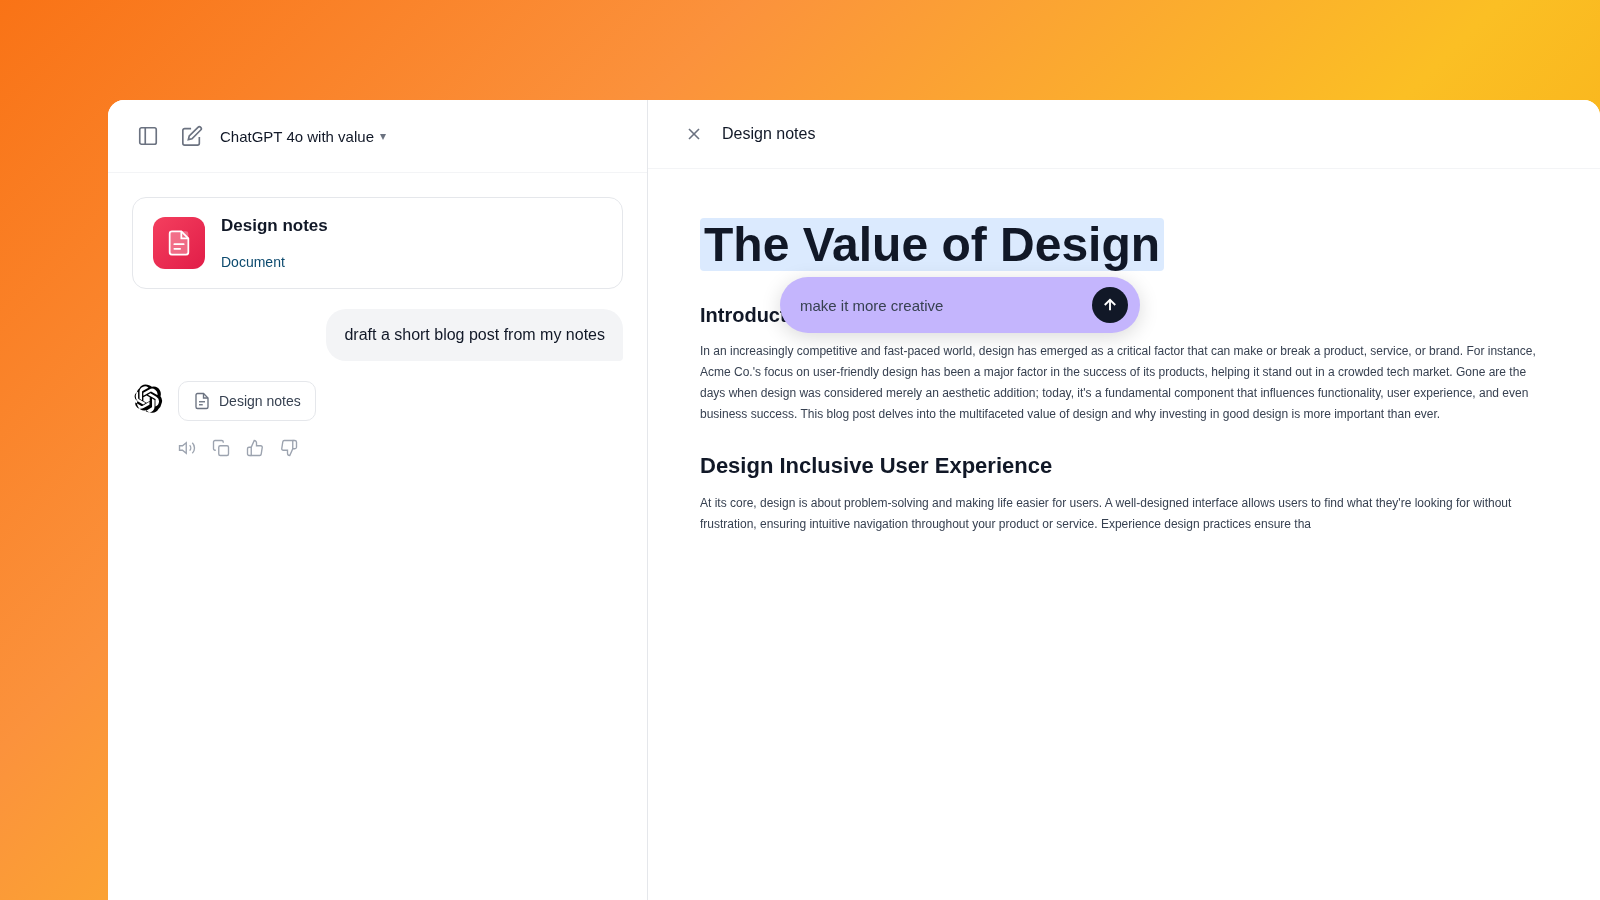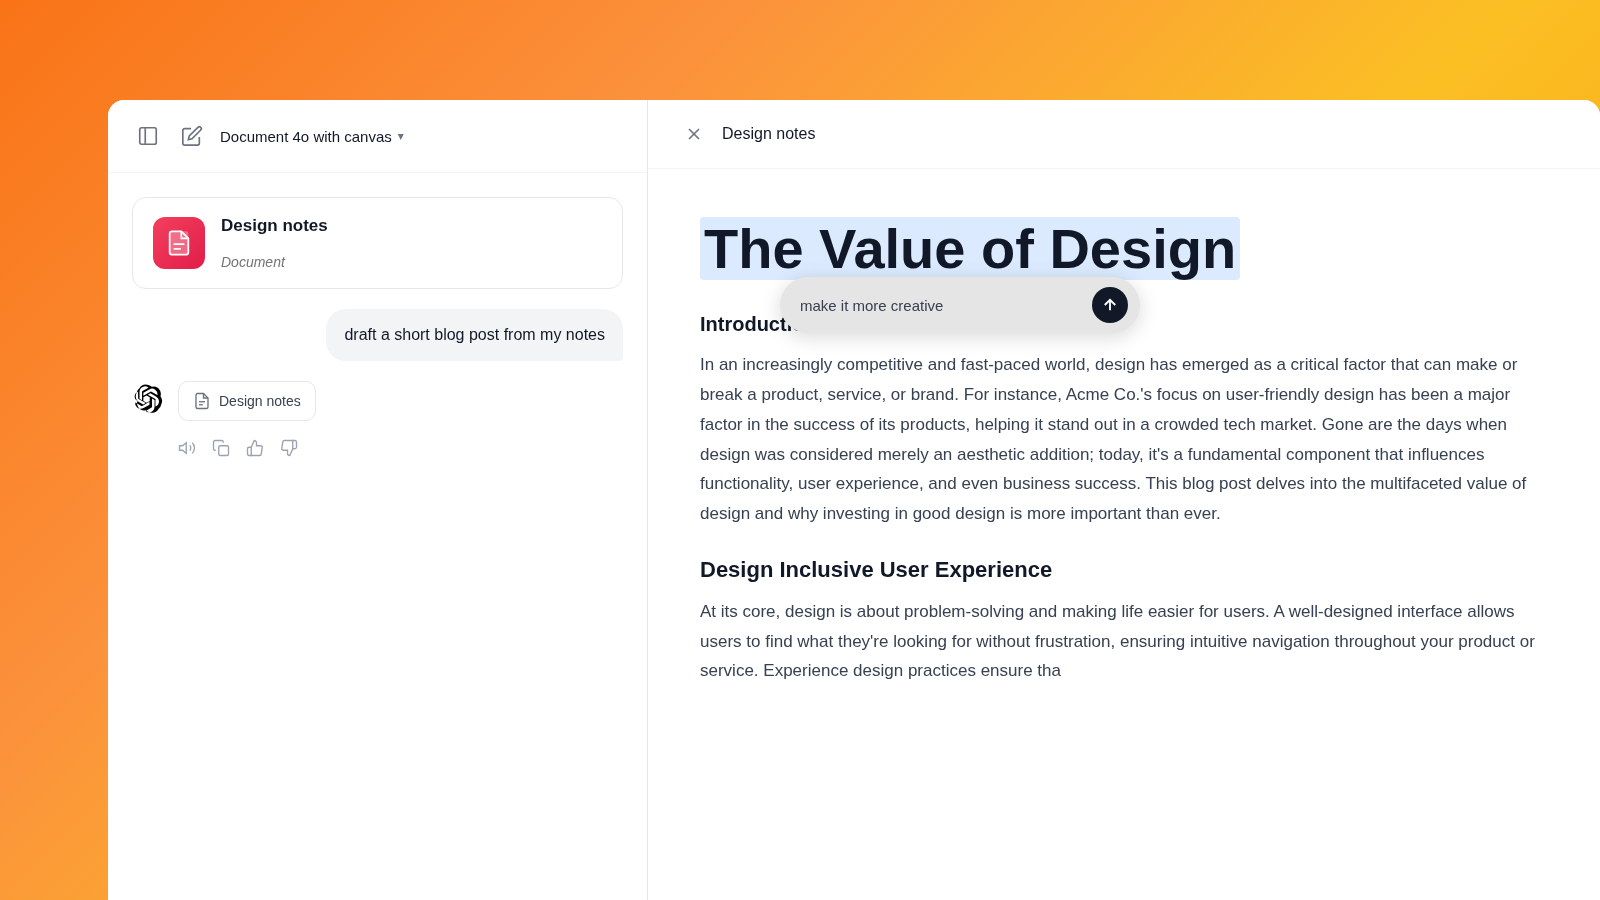--- a/index.html
+++ b/index.html
@@ -121,23 +121,22 @@
     }
 
     .design-notes-info .title {
       font-size: 17px;
       font-weight: 600;
       color: #111827;
     }
 
     .design-notes-info .subtitle {
       font-size: 14px;
-      color: #737373;
+      color: #0c4a6e;
       margin-top: 18px;
-      font-style: italic;
     }
 
     
     .user-message {
       align-self: flex-end;
       background: #f3f4f6;
       border-radius: 20px 20px 4px 20px;
       padding: 14px 18px;
       font-size: 16px;
       color: #111827;
@@ -261,21 +260,21 @@
 
     .canvas-content {
       flex: 1;
       overflow-y: auto;
       padding: 48px 52px 32px;
       position: relative;
     }
 
     
     .blog-title {
-      font-size: 56px;
+      font-size: 48px;
       font-weight: 800;
       color: #111827;
       line-height: 1.15;
       margin-bottom: 32px;
       display: inline;
     }
 
     .blog-title-highlight {
       background: #dbeafe;
       border-radius: 4px;
@@ -286,21 +285,21 @@
     .blog-title-wrapper {
       margin-bottom: 32px;
       position: relative;
     }
 
     
     .inline-edit-box {
       position: absolute;
       top: 60px;
       left: 80px;
-      background: #e5e5e5;
+      background: #c4b5fd;
       border-radius: 999px;
       box-shadow: 0 4px 20px rgba(0,0,0,0.15);
       display: flex;
       align-items: center;
       padding: 10px 12px 10px 20px;
       gap: 10px;
       z-index: 10;
       min-width: 360px;
     }
 
@@ -333,21 +332,21 @@
 
     
     .blog-section-title {
       font-size: 20px;
       font-weight: 700;
       color: #111827;
       margin-bottom: 14px;
     }
 
     .blog-text {
-      font-size: 17px;
+      font-size: 12px;
       color: #374151;
       line-height: 1.75;
       margin-bottom: 28px;
     }
 
     .section-heading {
       font-size: 22px;
       font-weight: 700;
       color: #111827;
       margin-bottom: 14px;
@@ -370,21 +369,21 @@
           <line x1="9" y1="3" x2="9" y2="21"></line>
         </svg>
       </div>
       <div class="header-icon">
         <svg viewBox="0 0 24 24" fill="none" stroke="currentColor" stroke-width="1.8">
           <path d="M11 4H4a2 2 0 0 0-2 2v14a2 2 0 0 0 2 2h14a2 2 0 0 0 2-2v-7"></path>
           <path d="M18.5 2.5a2.121 2.121 0 0 1 3 3L12 15l-4 1 1-4 9.5-9.5z"></path>
         </svg>
       </div>
       <div class="model-selector">
-        <span>Document 4o with canvas</span>
+        <span>ChatGPT 4o with value</span>
         <span class="chevron">▾</span>
       </div>
     </div>
 
     <div class="chat-messages">
 
       <div class="design-notes-card">
         <div class="design-notes-icon">
           <svg viewBox="0 0 24 24" fill="white">
             <rect x="4" y="2" width="16" height="20" rx="2" fill="white" opacity="0.3"></rect>

